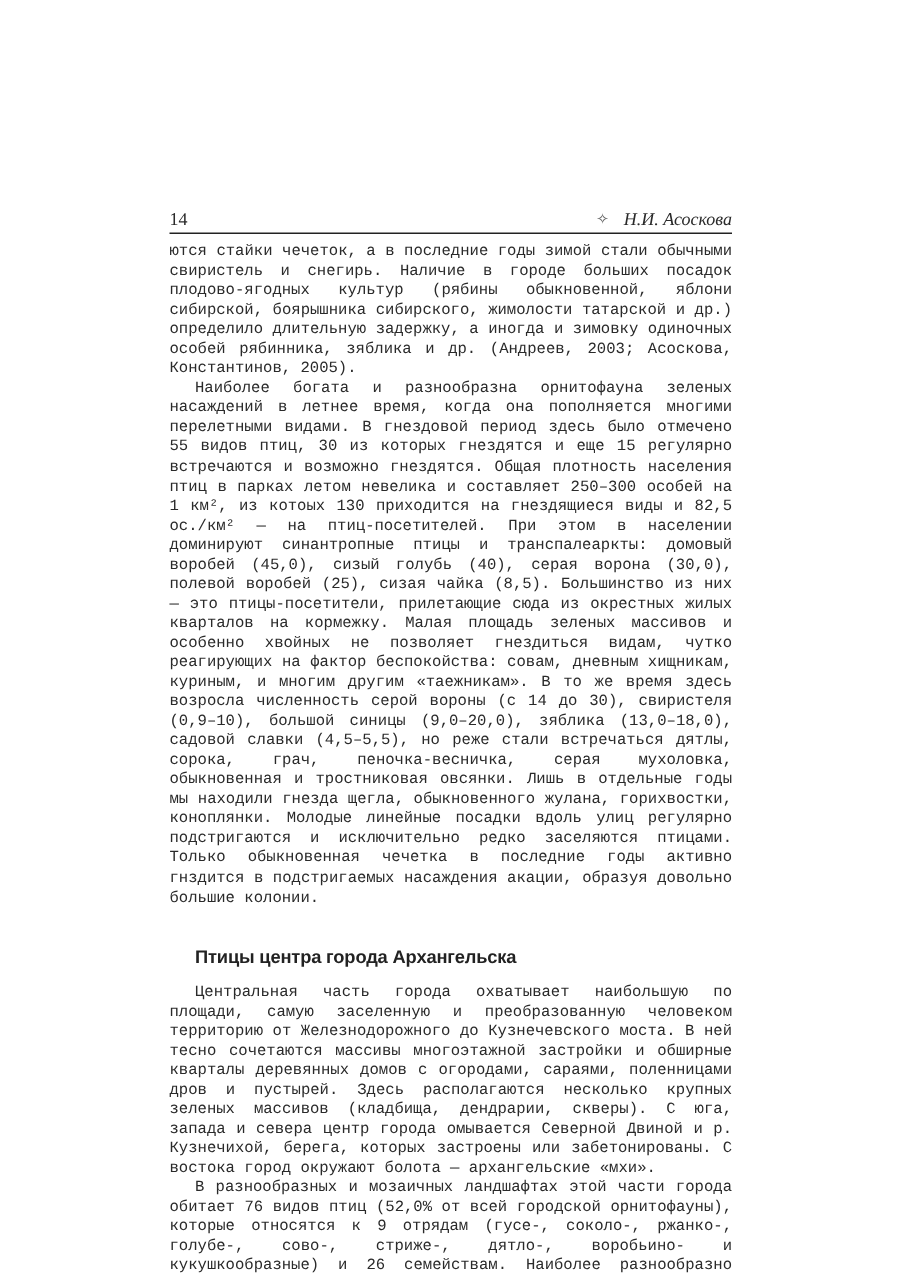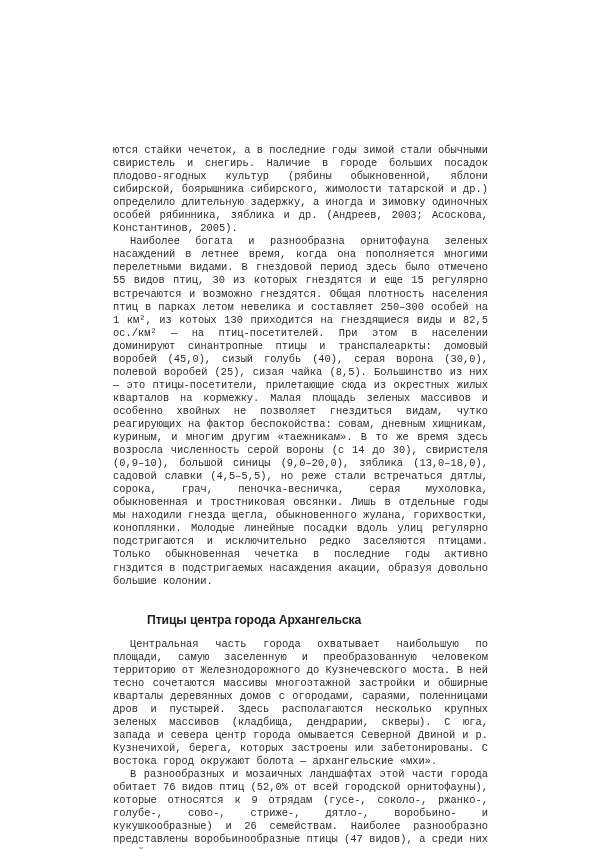--- a/index.html
+++ b/index.html
@@ -6,26 +6,32 @@
   body { width:600px; height:849px; position:relative; overflow:hidden; font-family:"Liberation Serif","DejaVu Serif",serif; color:#2a2a2a; }
   .page { position:absolute; left:113px; top:138px; width:375px; }
   .running-head { position:relative; height:17px; border-bottom:1px solid #222; font-size:12px; line-height:17px; }
   .page-num { position:absolute; left:0; top:0; }
   .head-right { position:absolute; right:0; top:0; }
   .diamond { display:inline-block; font-size:10px; color:#666; margin-right:10px; vertical-align:top; }
   .author { font-style:italic; }
   .body { margin-top:6px; font-size:10.4px; line-height:13.05px; text-align:justify; }
   .body p { margin:0; text-indent:0;font-family:Liberation Mono, monospace; }
   .body p.indent { text-indent:17px; }
-  .section-heading { font-family:"Liberation Sans","DejaVu Sans",sans-serif; font-weight:bold; font-size:12.2px; margin:26px 0 11px 34px; color:#222; letter-spacing:-0.1px; }
+  .section-heading { font-family:"Liberation Sans","DejaVu Sans",sans-serif; font-weight:bold; font-size:12.2px; margin:26px 0 11px 17px; color:#222; letter-spacing:-0.1px; }
 </style>
 </head>
 <body>
 
 <div class="page">
+  <div class="running-head">
+    <span class="page-num">14</span>
+    <span class="head-right">
+      <span class="diamond">✧</span><span class="author">Н.И. Асоскова</span>
+    </span>
+  </div>
 
   <div class="body">
     <p>ются стайки чечеток, а в последние годы зимой стали обычными свиристель и снегирь. Наличие в городе больших посадок плодово-ягодных культур (рябины обыкновенной, яблони сибирской, боярышника сибирского, жимолости татарской и др.) определило длительную задержку, а иногда и зимовку одиночных особей рябинника, зяблика и др. (Андреев, 2003; Асоскова, Константинов, 2005).</p>
     <p class="indent">Наиболее богата и разнообразна орнитофауна зеленых насаждений в летнее время, когда она пополняется многими перелетными видами. В гнездовой период здесь было отмечено 55 видов птиц, 30 из которых гнездятся и еще 15 регулярно встречаются и возможно гнездятся. Общая плотность населения птиц в парках летом невелика и составляет 250–300 особей на 1 км², из котоых 130 приходится на гнездящиеся виды и 82,5 ос./км² — на птиц-посетителей. При этом в населении доминируют синантропные птицы и транспалеаркты: домовый воробей (45,0), сизый голубь (40), серая ворона (30,0), полевой воробей (25), сизая чайка (8,5). Большинство из них — это птицы-посетители, прилетающие сюда из окрестных жилых кварталов на кормежку. Малая площадь зеленых массивов и особенно хвойных не позволяет гнездиться видам, чутко реагирующих на фактор беспокойства: совам, дневным хищникам, куриным, и многим другим «таежникам». В то же время здесь возросла численность серой вороны (с 14 до 30), свиристеля (0,9–10), большой синицы (9,0–20,0), зяблика (13,0–18,0), садовой славки (4,5–5,5), но реже стали встречаться дятлы, сорока, грач, пеночка-весничка, серая мухоловка, обыкновенная и тростниковая овсянки. Лишь в отдельные годы мы находили гнезда щегла, обыкновенного жулана, горихвостки, коноплянки. Молодые линейные посадки вдоль улиц регулярно подстригаются и исключительно редко заселяются птицами. Только обыкновенная чечетка в последние годы активно гнздится в подстригаемых насаждения акации, образуя довольно большие колонии.</p>
 
     <div class="section-heading">Птицы центра города Архангельска</div>
 
     <p class="indent">Центральная часть города охватывает наибольшую по площади, самую заселенную и преобразованную человеком территорию от Железнодорожного до Кузнечевского моста. В ней тесно сочетаются массивы многоэтажной застройки и обширные кварталы деревянных домов с огородами, сараями, поленницами дров и пустырей. Здесь располагаются несколько крупных зеленых массивов (кладбища, дендрарии, скверы). С юга, запада и севера центр города омывается Северной Двиной и р. Кузнечихой, берега, которых застроены или забетонированы. С востока город окружают болота — архангельские «мхи».</p>
     <p class="indent">В разнообразных и мозаичных ландшафтах этой части города обитает 76 видов птиц (52,0% от всей городской орнитофауны), которые относятся к 9 отрядам (гусе-, соколо-, ржанко-, голубе-, сово-, стриже-, дятло-, воробьино- и кукушкообразные) и 26 семействам. Наиболее разнообразно представлены воробьинообразные птицы (47 видов), а среди них семейства вьюрковых, мухоловковых, врановых и славковых.</p>
   </div>

